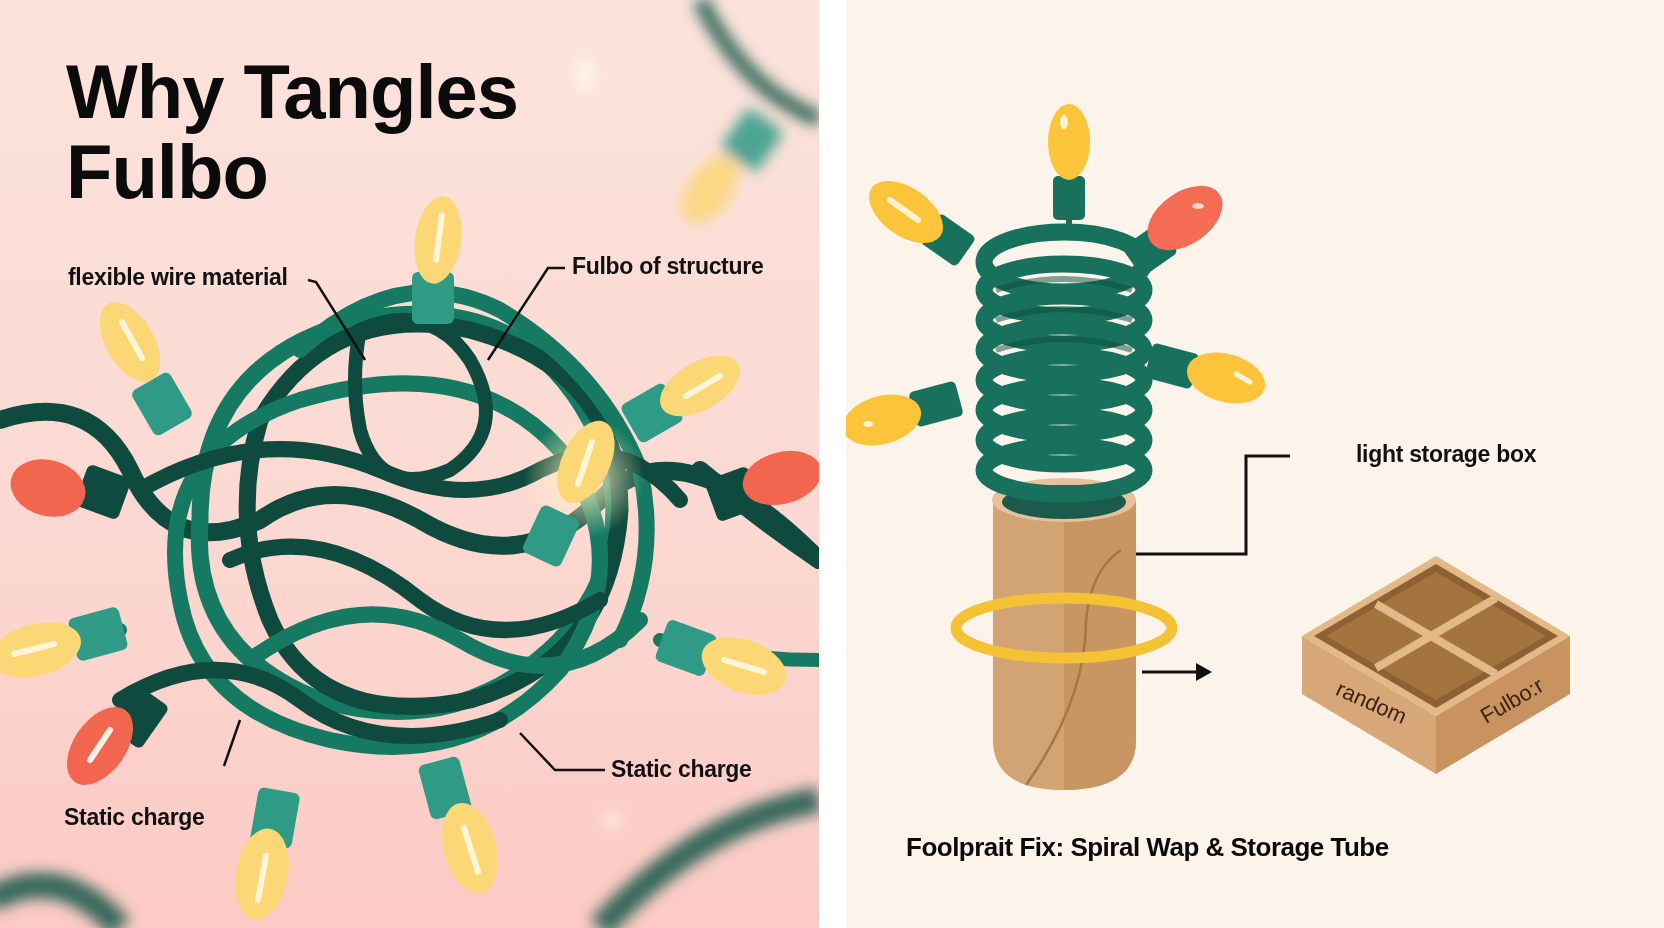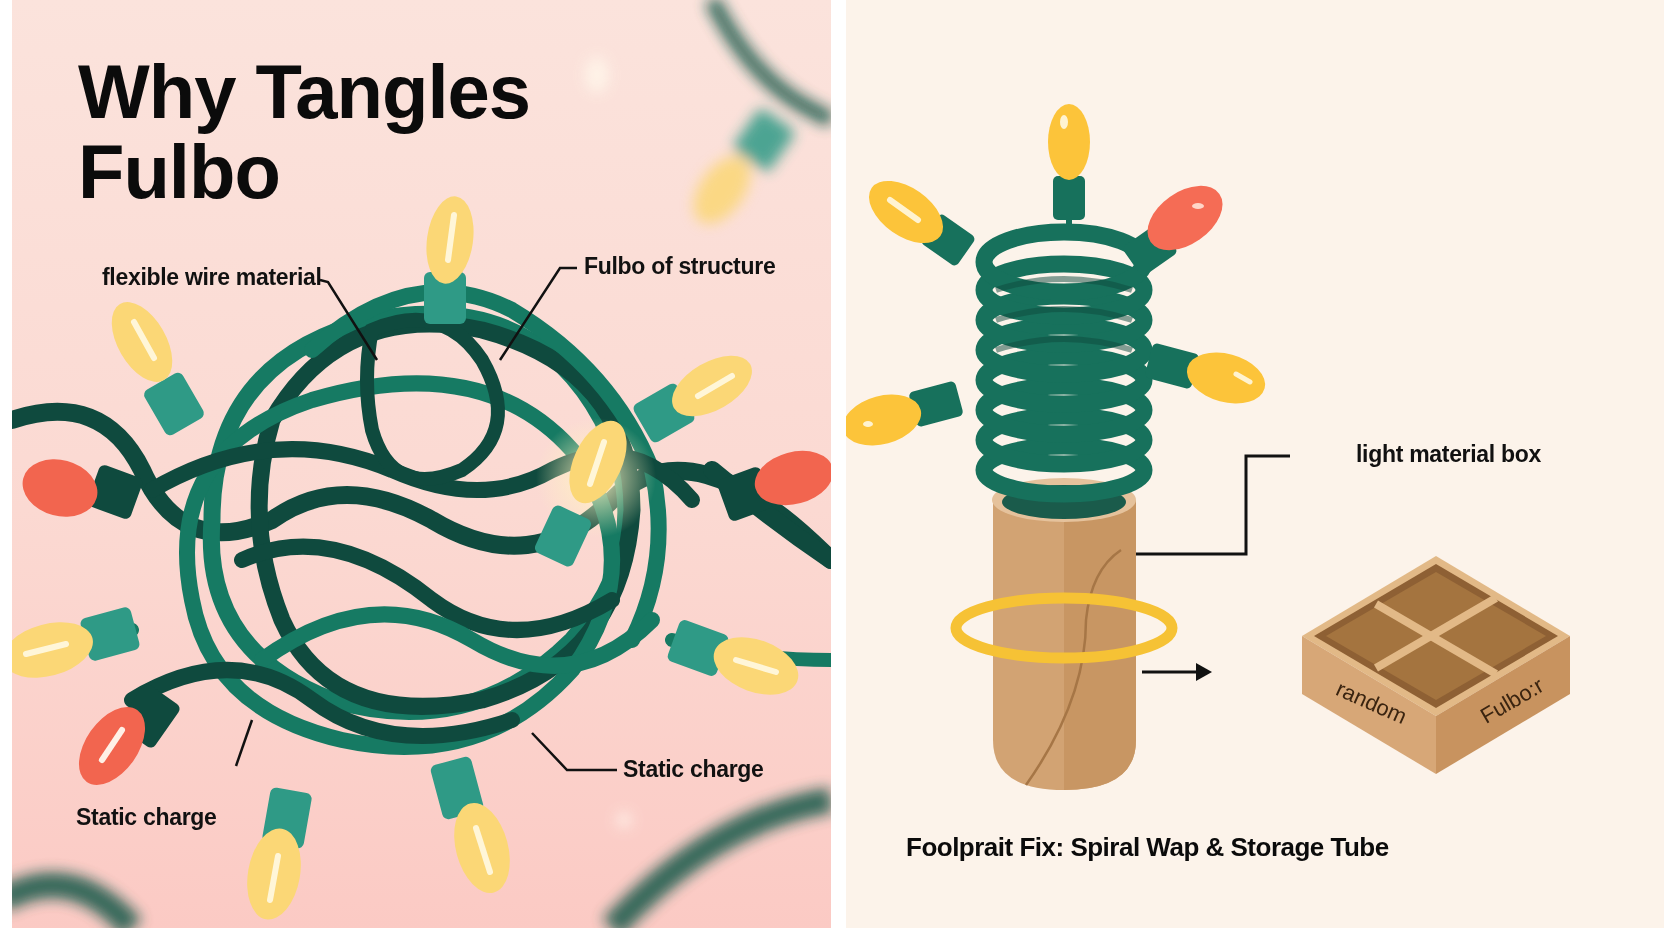--- a/index.html
+++ b/index.html
@@ -1,18 +1,18 @@
 <!DOCTYPE html>
 <html><head>
 <meta charset="utf-8">
 <style>
   html,body{margin:0;padding:0;}
   body{width:1664px;height:928px;position:relative;overflow:hidden;background:#ffffff;font-family:"Liberation Sans","DejaVu Sans",sans-serif;}
   .panel{position:absolute;top:0;height:928px;overflow:hidden;}
-  #left{left:12px;width:819px;background:linear-gradient(180deg,#fbe3dc 0%,#fbd9d2 55%,#fbcac4 100%);}
+  #left{left:0;width:819px;background:linear-gradient(180deg,#fbe3dc 0%,#fbd9d2 55%,#fbcac4 100%);}
   #right{left:846px;width:818px;background:#fcf3ea;}
   svg{position:absolute;left:0;top:0;}
   .title{position:absolute;left:66px;top:52px;font-weight:700;font-size:76px;line-height:80px;color:#0b0b0b;letter-spacing:-1px;margin:0;}
   .label{position:absolute;font-weight:700;font-size:23px;color:#111;white-space:nowrap;letter-spacing:-0.3px;}
   .caption{position:absolute;left:60px;top:832px;font-weight:700;font-size:26px;color:#0b0b0b;white-space:nowrap;letter-spacing:-0.5px;}
   .boxtext{position:absolute;font-size:22px;color:#3a2410;font-weight:400;}
 </style>
 </head>
 <body>
 
@@ -118,21 +118,21 @@
       <path d="M520 733 L555 770 L605 770"></path>
       <path d="M224 766 L240 720"></path>
     </g>
   </svg>
 
   <h1 class="title">
     <span>Why Tangles</span><br>
     <span>Fulbo</span>
   </h1>
 
-  <div class="label" style="left:68px;top:264px;margin-left:22px;">flexible wire material</div>
+  <div class="label" style="left:68px;top:264px;">flexible wire material</div>
   <div class="label" style="left:572px;top:253px;">Fulbo of structure</div>
   <div class="label" style="left:611px;top:756px;">Static charge</div>
   <div class="label" style="left:64px;top:804px;">Static charge</div>
 </div>
 
 <div id="right" class="panel">
   <svg width="818" height="928" viewBox="0 0 818 928">
 
     <g>
       <path d="M147 500 L147 740 Q147 790 218 790 Q290 790 290 740 L290 500 Z" fill="#d2a373"></path>
@@ -197,17 +197,17 @@
       <polygon points="456,636 590,556 724,636 590,716" fill="#e2b987"></polygon>
       <polygon points="456,636 590,716 590,774 456,694" fill="#d7a777"></polygon>
       <polygon points="590,716 724,636 724,694 590,774" fill="#c8935f"></polygon>
       <polygon points="468,636 590,564 712,636 590,708" fill="#8e6034"></polygon>
       <polygon points="480,636 590,572 700,636 590,700" fill="#a4743f"></polygon>
       <line x1="530" y1="604" x2="650" y2="674" stroke="#e2b987" stroke-width="8"></line>
       <line x1="530" y1="668" x2="650" y2="598" stroke="#e2b987" stroke-width="8"></line>
     </g>
   </svg>
 
-  <div class="label" style="left:510px;top:441px;">light material box</div>
+  <div class="label" style="left:510px;top:441px;">light storage box</div>
   <div class="boxtext" style="left:488px;top:690px;transform:rotate(24deg);">random</div>
   <div class="boxtext" style="left:632px;top:688px;transform:rotate(-30deg);">Fulbo:r</div>
   <div class="caption">Foolprait Fix: Spiral Wap &amp; Storage Tube</div>
 </div>
 
 </body></html>

